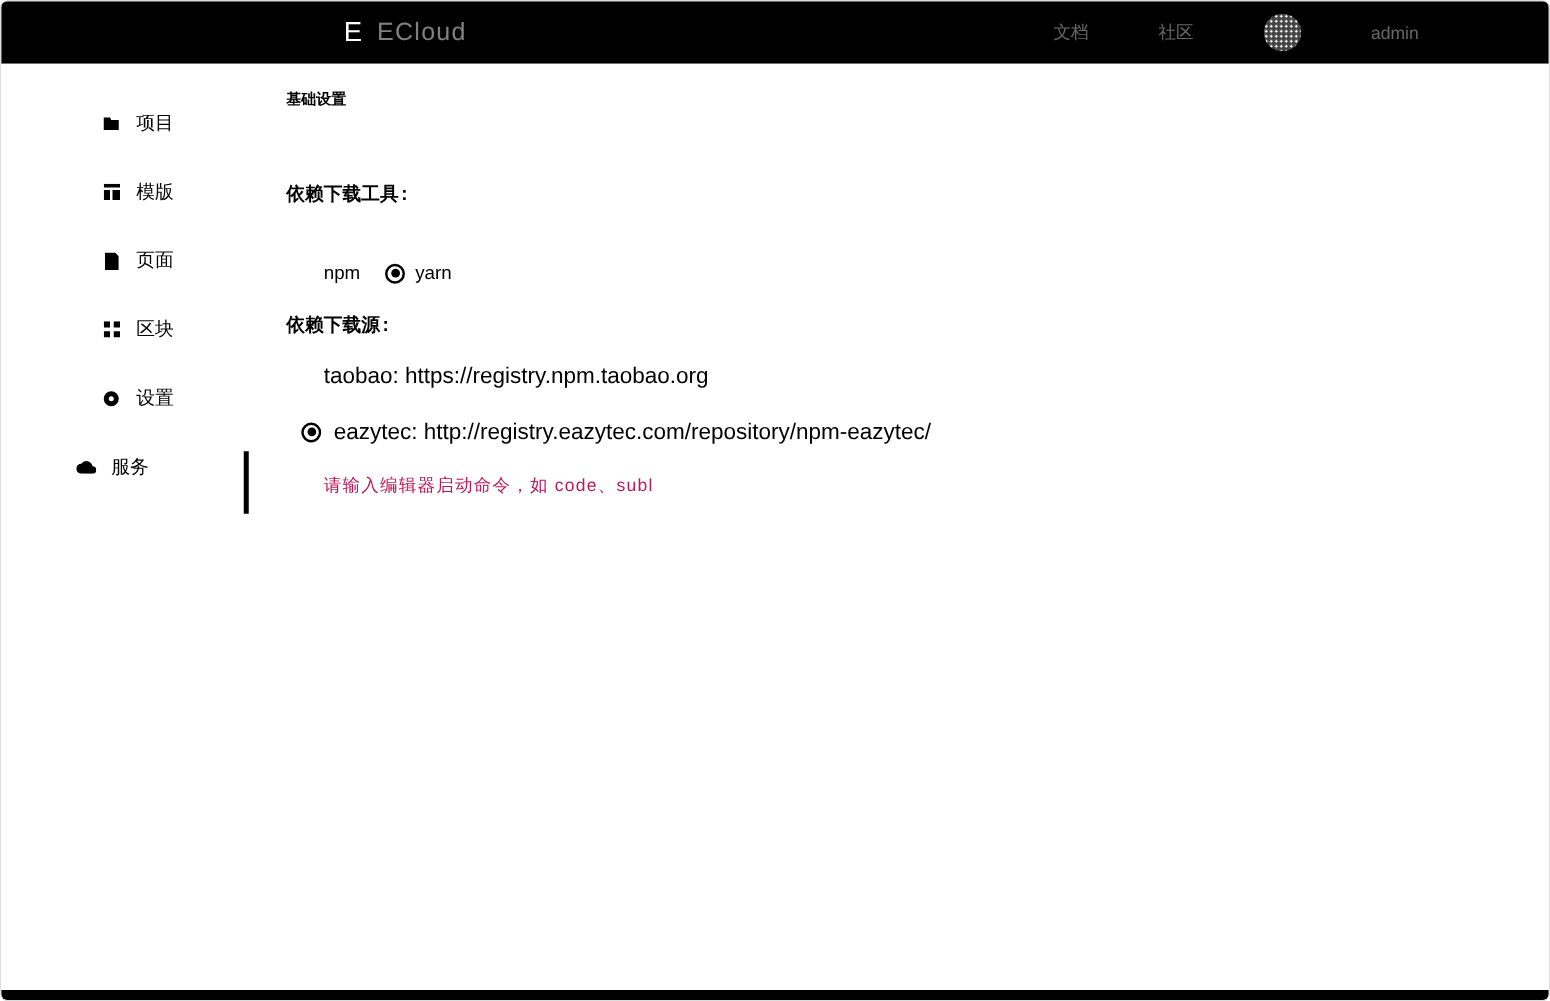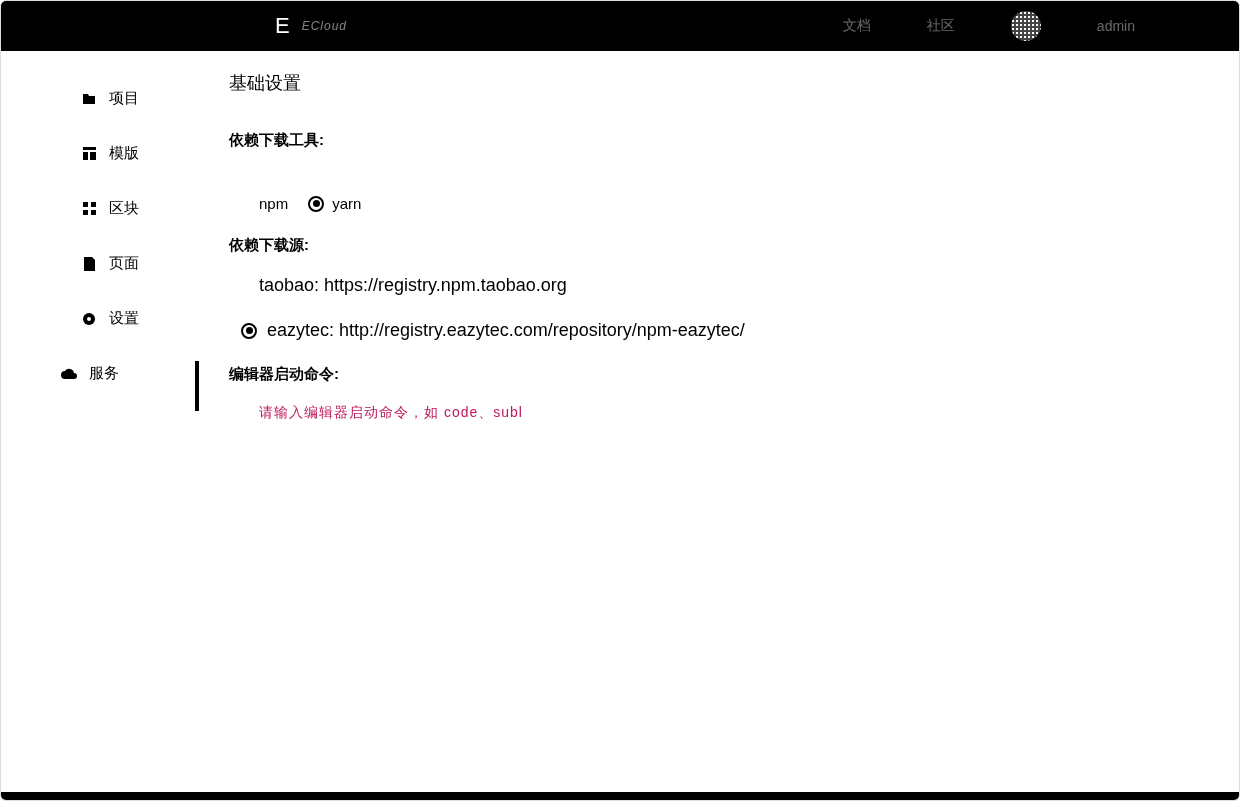--- a/index.html
+++ b/index.html
@@ -33,24 +33,23 @@
       align-items: center;
       gap: 12px;
       margin-left: 250px;
     }
     .logo-e {
       font-size: 22px;
       font-weight: 300;
       font-family: Arial, sans-serif;
     }
     .logo-text {
-      font-size: 12px;
+      font-size: 20px;
       opacity: 0.5;
       letter-spacing: 1px;
-      font-style: italic;
     }
     .header-right {
       display: flex;
       align-items: center;
       gap: 56px;
       margin-right: 80px;
     }
     .header-link {
       font-size: 14px;
       opacity: 0.4;
@@ -102,28 +101,29 @@
       width: 4px;
       height: 50px;
       background: #000;
       top: 310px;
     }
     .main {
       flex: 1;
       padding: 20px 0 0 28px;
     }
     .page-title {
-      font-size: 18px;
-      font-weight: 400;
-      margin-bottom: 36px;
+      font-size: 12px;
+      font-weight: 700;
+      margin-bottom: 58px;
     }
     .section-label {
       font-size: 15px;
       font-weight: 700;
       margin-bottom: 20px;
+      font-family: Liberation Mono, monospace;
     }
     .radio-row {
       display: flex;
       align-items: center;
       gap: 20px;
       padding-left: 30px;
       margin-bottom: 24px;
       font-size: 15px;
       margin-top: 45px;
     }
@@ -207,37 +207,37 @@
               <rect fill="#000" x="0" y="0" width="13" height="3"></rect>
               <rect fill="#000" x="0" y="5" width="5" height="8"></rect>
               <rect fill="#000" x="7" y="5" width="6" height="8"></rect>
             </svg>
         </span>
         <span>模版</span>
       </div>
 
       <div class="sidebar-item">
         <span class="icon">
+          <svg width="11" height="14" viewBox="0 0 11 14">
+              <path fill="#000" d="M0 0h8l3 3v11H0z"></path>
+            </svg>
+        </span>
+        <span>页面</span>
+      </div>
+
+      <div class="sidebar-item">
+        <span class="icon">
           <svg width="13" height="13" viewBox="0 0 13 13">
               <rect fill="#000" x="0" y="0" width="5" height="5"></rect>
               <rect fill="#000" x="8" y="0" width="5" height="5"></rect>
               <rect fill="#000" x="0" y="8" width="5" height="5"></rect>
               <rect fill="#000" x="8" y="8" width="5" height="5"></rect>
             </svg>
         </span>
         <span>区块</span>
-      </div>
-
-      <div class="sidebar-item">
-        <span class="icon">
-          <svg width="11" height="14" viewBox="0 0 11 14">
-              <path fill="#000" d="M0 0h8l3 3v11H0z"></path>
-            </svg>
-        </span>
-        <span>页面</span>
       </div>
 
       <div class="sidebar-item">
         <span class="icon">
           <svg width="14" height="14" viewBox="0 0 14 14">
               <circle fill="#000" cx="7" cy="7" r="6"></circle>
               <circle fill="#fff" cx="7" cy="7" r="2"></circle>
             </svg>
         </span>
         <span>设置</span>
@@ -271,19 +271,18 @@
 
       <div class="section-label">依赖下载源:</div>
       <div class="registry-line">
         <span>taobao: https://registry.npm.taobao.org</span>
       </div>
       <div class="registry-line sel">
         <span class="radio-outer checked"></span>
         <span>eazytec: http://registry.eazytec.com/repository/npm-eazytec/</span>
       </div>
 
-      <div class="section-label">编辑器启动命令:</div>
       <div class="editor-placeholder">请输入编辑器启动命令，如 code、subl</div>
     </div>
   </div>
 
   <div class="bottom-strip"></div>
 </div>
 
 </body></html>

